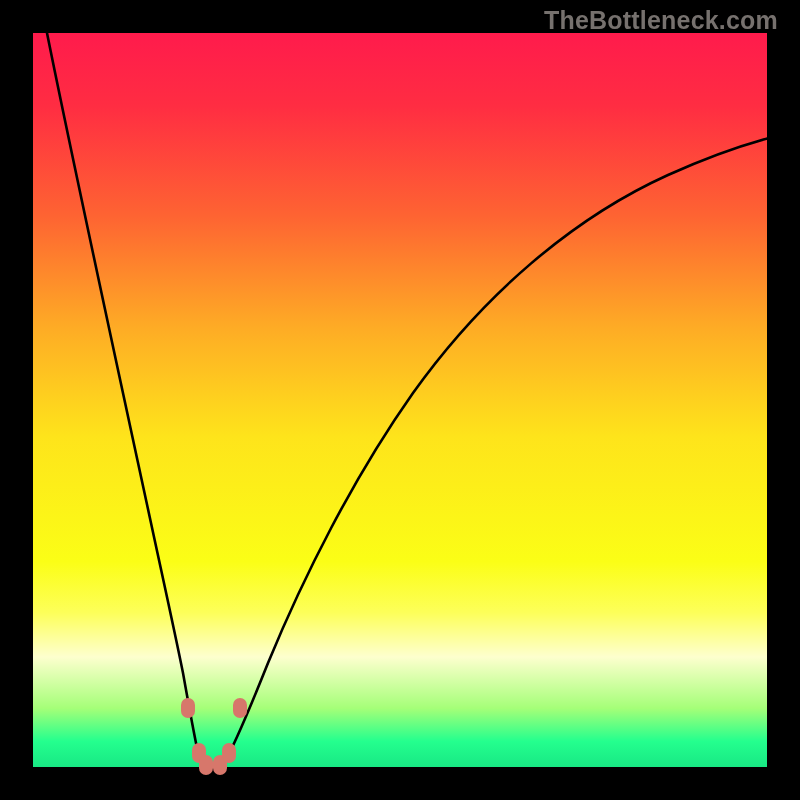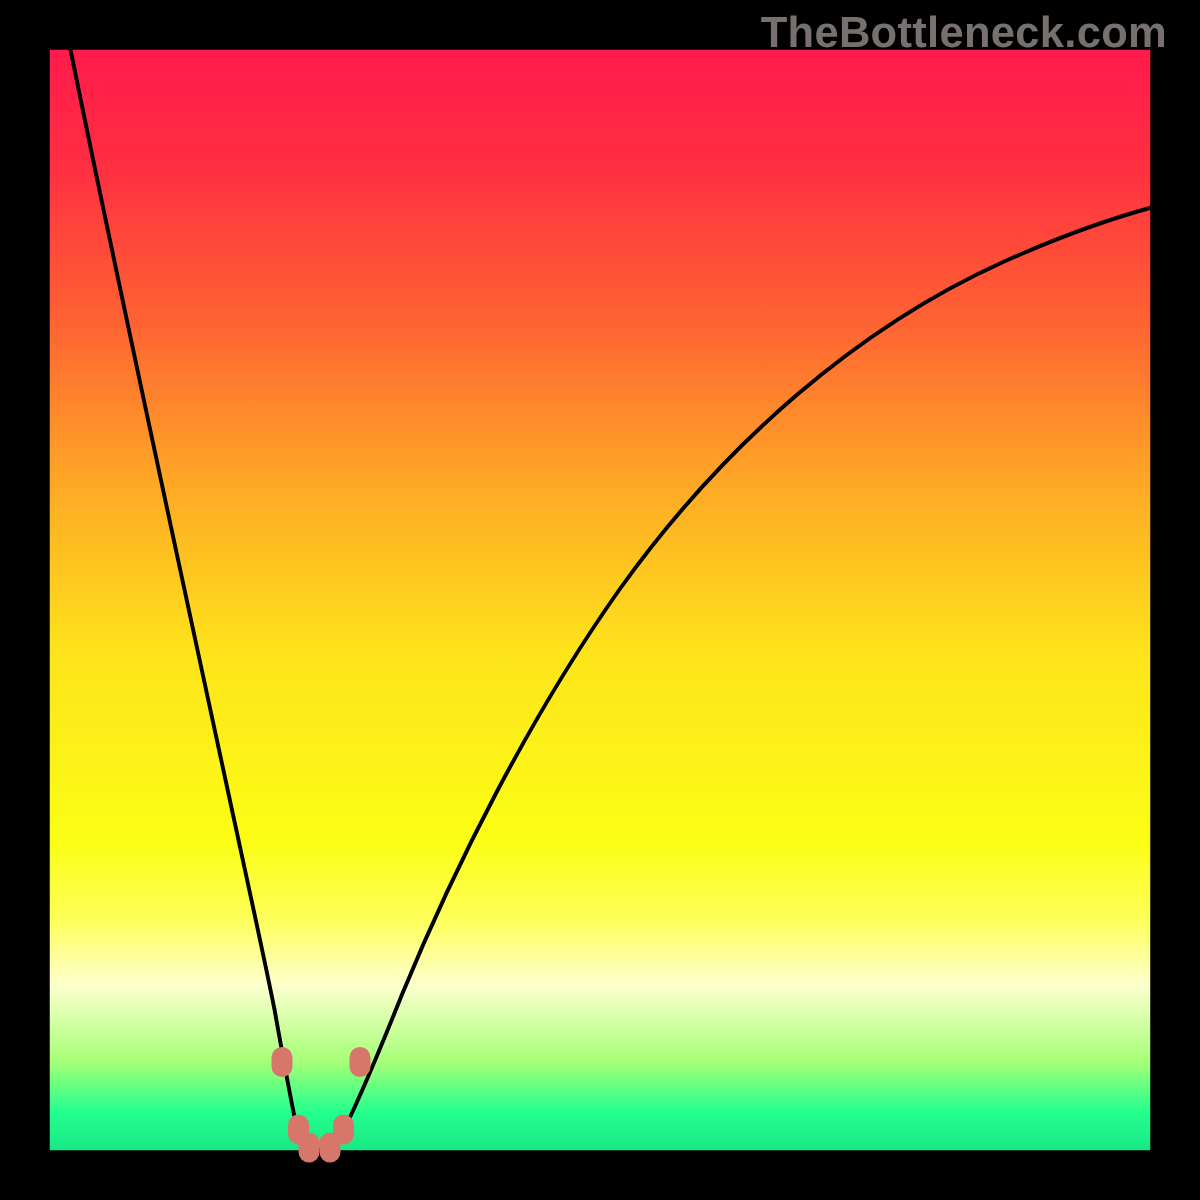--- a/index.html
+++ b/index.html
@@ -20,21 +20,21 @@
   }
   .gradient-bg {
     position: absolute;
     left: 0; top: 0; right: 0; bottom: 0;
   }
   .watermark {
     position: absolute;
     top: 6px;
     right: 22px;
     font-family: Arial, Helvetica, sans-serif;
-    font-size: 29px;
+    font-size: 25px;
     font-weight: 600;
     color: #76716e;
     letter-spacing: 0.2px;
   }
   svg.curve {
     position: absolute;
     left: 0; top: 0;
     width: 734px;
     height: 734px;
     overflow: visible;

